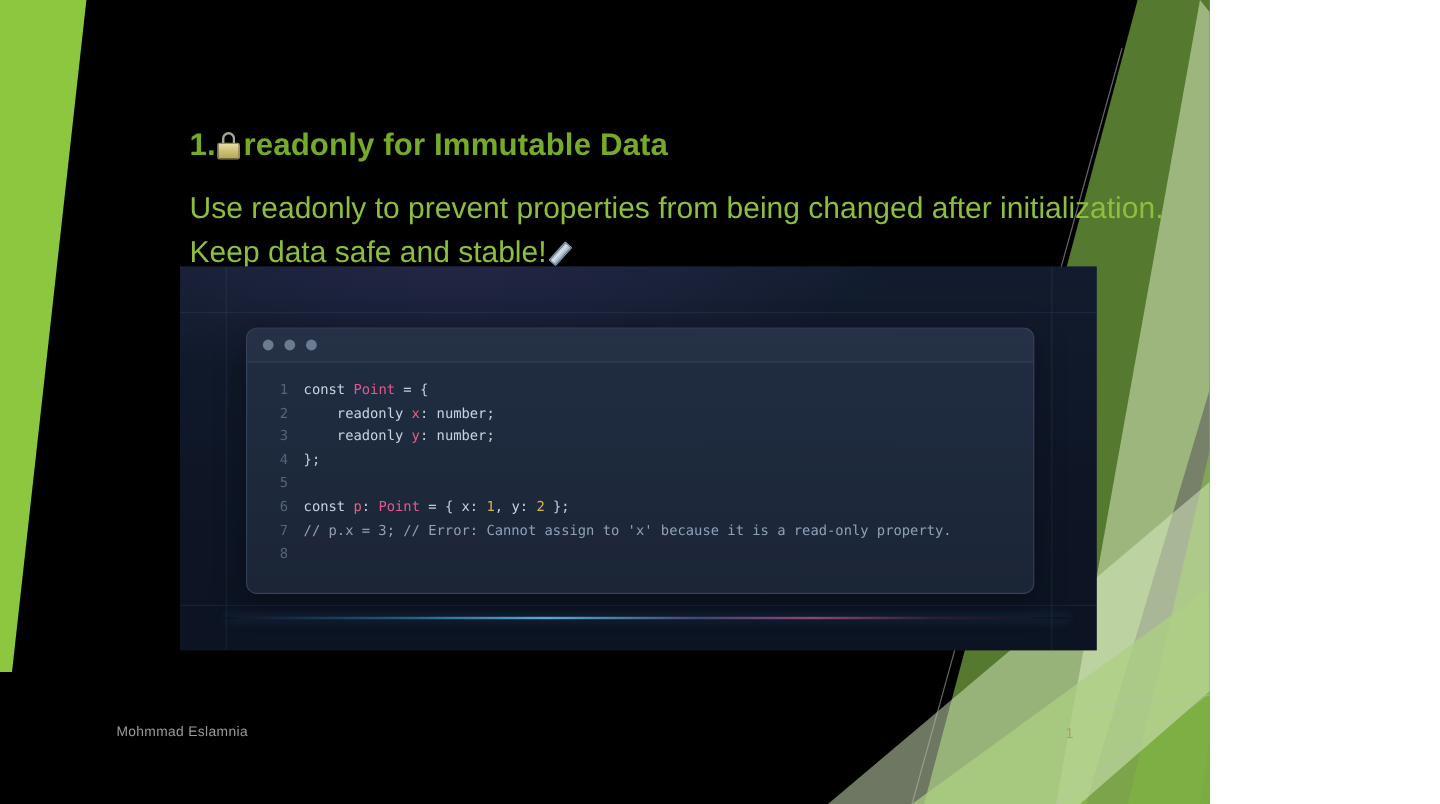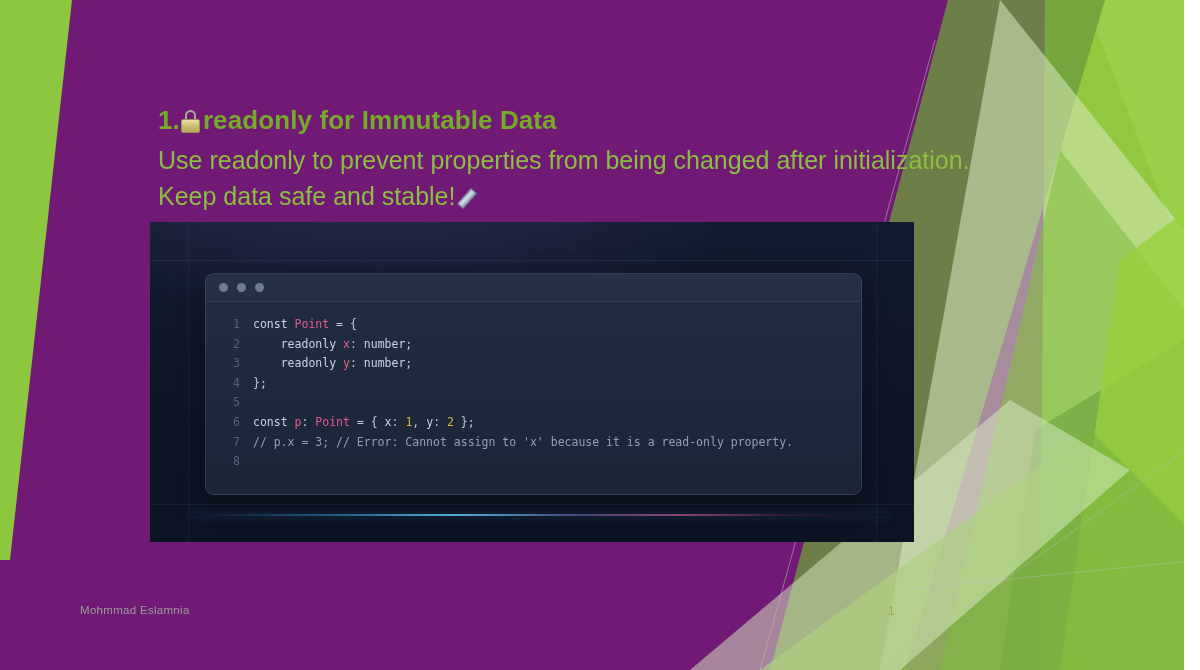--- a/index.html
+++ b/index.html
@@ -5,23 +5,23 @@
   html, body {
     margin: 0;
     padding: 0;
     background: #ffffff;
   }
   body {
     font-family: "Liberation Sans", sans-serif;
   }
   .slide {
     position: relative;
-    width: 1184px;
+    width: 1008px;
     height: 670px;
-    background: #701a75;
+    background: #000000;
     overflow: hidden;
   }
 
   
   .deco {
     position: absolute;
     inset: 0;
     width: 1200px;
     height: 670px;
     pointer-events: none;
@@ -40,21 +40,21 @@
     color: #76AB2A;
     line-height: 1.28;
     letter-spacing: 0.1px;
     margin: 0;
     white-space: nowrap;
   }
   .slide-body {
     font-size: 25px;
     color: #8CBE3F;
     line-height: 1.42;
-    margin: 6px 0 0 0;
+    margin: 20px 0 0 0;
     width: 860px;
   }
 
   
   .lock-glyph {
     display: inline-block;
     position: relative;
     width: 19px;
     height: 23px;
     vertical-align: -4px;
@@ -201,21 +201,21 @@
   .tok-kw   { color: #C7D3E4; }
   .tok-type { color: #E4588E; }
   .tok-prop { color: #E2627F; }
   .tok-punc { color: #C0CCDC; }
   .tok-num  { color: #D6B34A; }
   .tok-com  { color: #8FA0B5; }
 
   
   .footer-name {
     position: absolute;
-    left: 80px;
+    left: 97px;
     top: 604px;
     font-size: 11.5px;
     color: #9A9A9A;
     letter-spacing: 0.3px;
   }
   .page-num {
     position: absolute;
     left: 888px;
     top: 604px;
     font-size: 12px;

